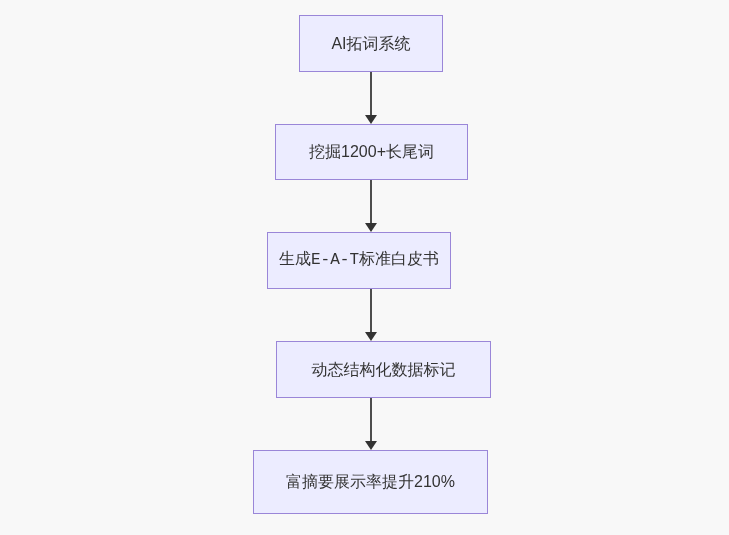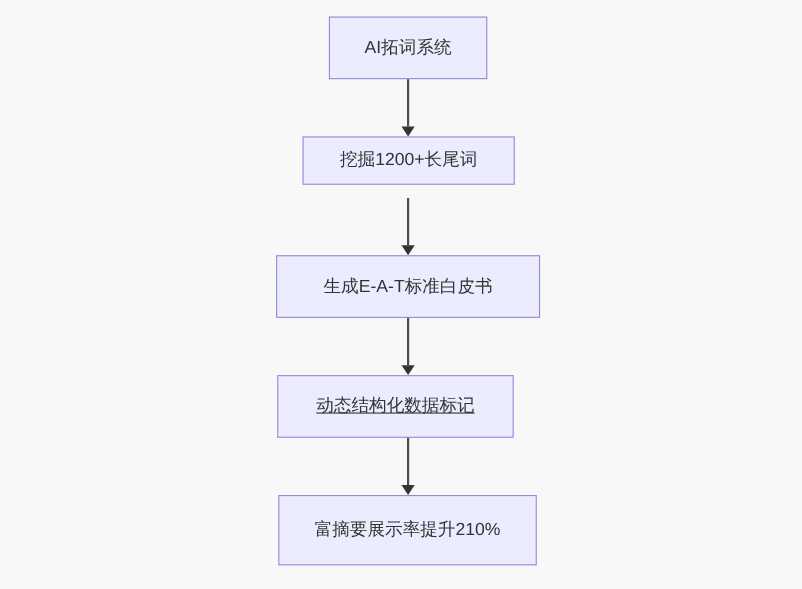--- a/index.html
+++ b/index.html
@@ -57,39 +57,39 @@
 
   <div class="node" style="left:299px; top:15px; width:144px; height:57px;">
     <span class="node-label">AI拓词系统</span>
   </div>
 
   <div class="arrow" style="left:365px; top:72px; height:52px;">
     <div class="arrow-line"></div>
     <div class="arrow-head"></div>
   </div>
 
-  <div class="node" style="left:275px; top:124px; width:193px; height:44px;">
+  <div class="node" style="left:275px; top:124px; width:193px; height:56px;">
     <span class="node-label">挖掘1200+长尾词</span>
   </div>
 
   <div class="arrow" style="left:365px; top:180px; height:52px;">
     <div class="arrow-line"></div>
     <div class="arrow-head"></div>
   </div>
 
-  <div class="node" style="left:251px; top:232px; width:240px; height:57px;">
+  <div class="node" style="left:267px; top:232px; width:184px; height:57px;font-family:Liberation Mono, monospace;">
     <span class="node-label">生成E-A-T标准白皮书</span>
   </div>
 
   <div class="arrow" style="left:365px; top:289px; height:52px;">
     <div class="arrow-line"></div>
     <div class="arrow-head"></div>
   </div>
 
-  <div class="node" style="left:252px; top:341px; width:215px; height:57px;text-decoration:underline;">
+  <div class="node" style="left:276px; top:341px; width:215px; height:57px;">
     <span class="node-label">动态结构化数据标记</span>
   </div>
 
   <div class="arrow" style="left:365px; top:398px; height:52px;">
     <div class="arrow-line"></div>
     <div class="arrow-head"></div>
   </div>
 
   <div class="node" style="left:253px; top:450px; width:235px; height:64px;">
     <span class="node-label">富摘要展示率提升210%</span>

